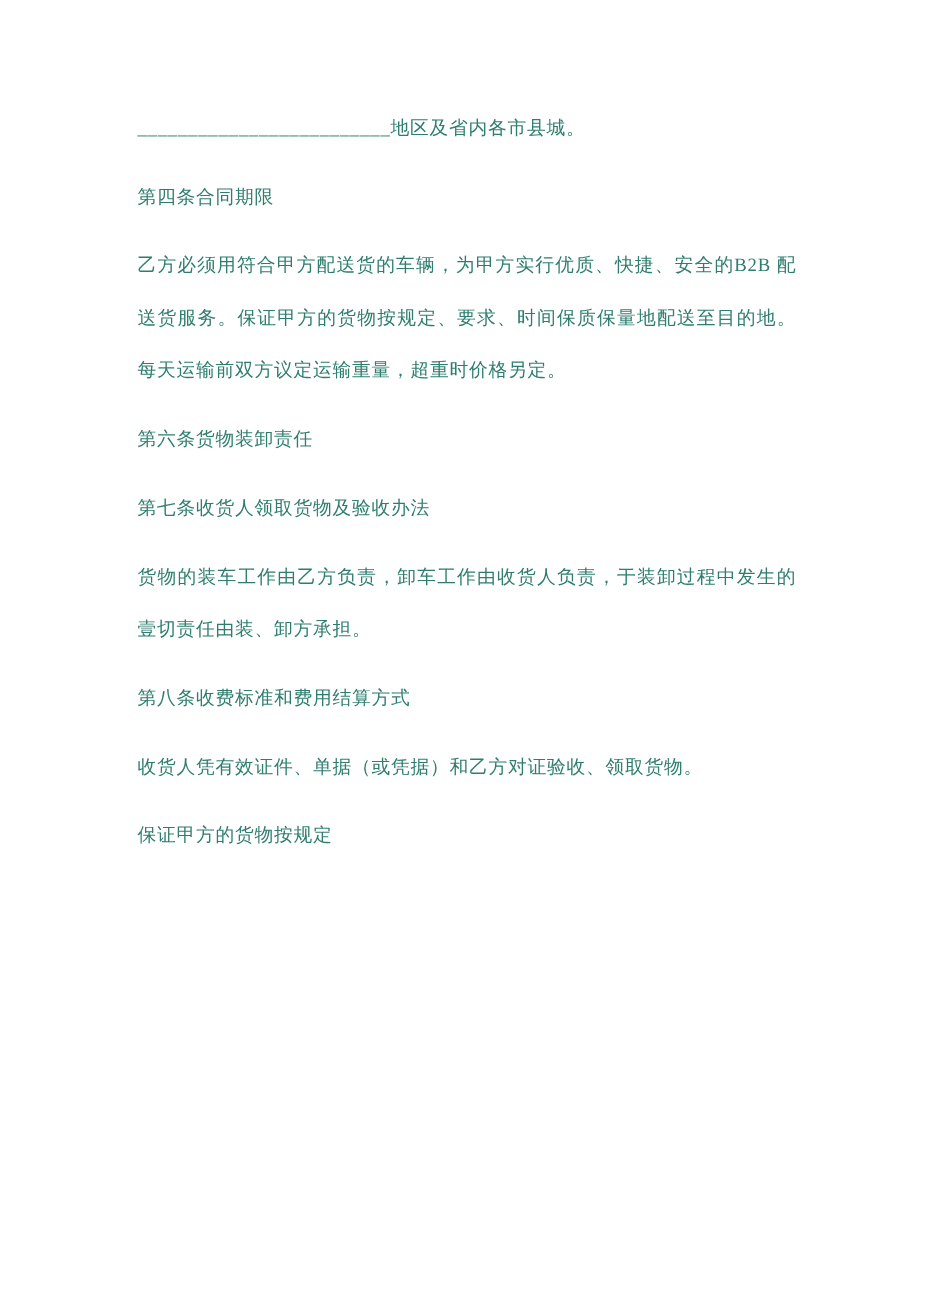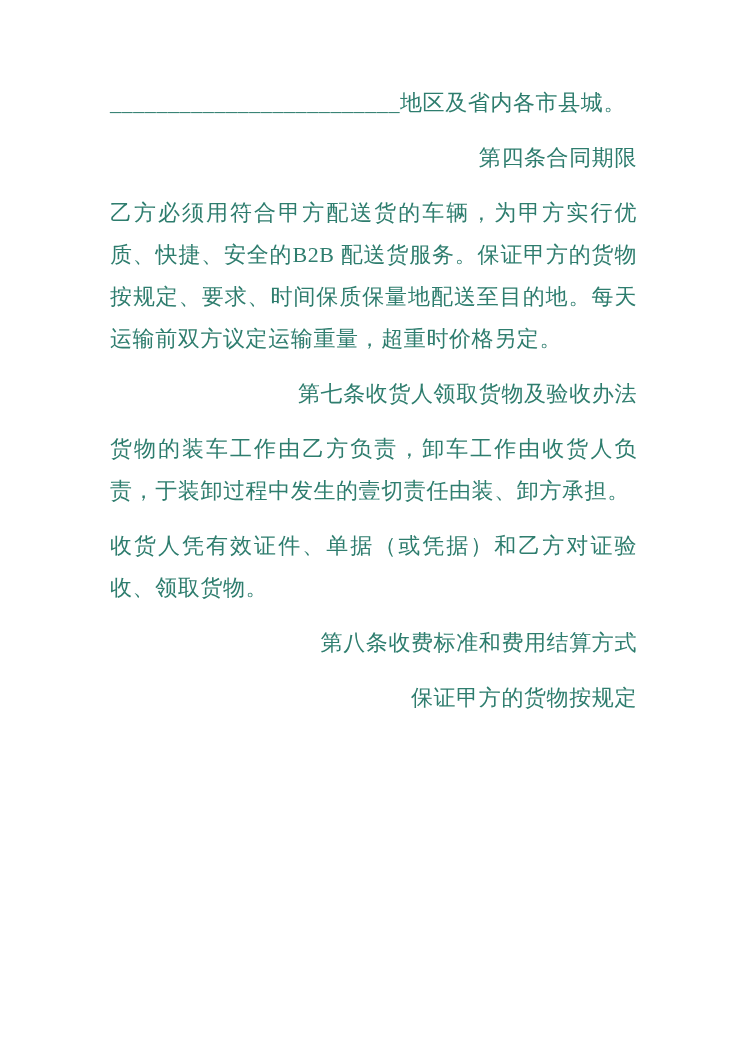--- a/index.html
+++ b/index.html
@@ -14,41 +14,42 @@
     background: #ffffff;
     overflow: hidden;
     font-family: "Liberation Serif", "DejaVu Serif", serif;
   }
   .document-body {
     position: absolute;
     left: 110px;
     top: 82px;
     width: 527px;
     color: #2e7d6e;
-    font-size: 22px;
+    font-size: 15px;
     letter-spacing: 0.6px;
   }
   .para {
     margin: 0 0 13px 0;
     line-height: 42px;
     text-align: justify;
     word-break: break-all;
   }
   .para.heading {
-    text-align: right;
+    text-align: left;
   }
 </style>
 </head>
 <body>
 
 <div class="page">
   <div class="document-body" style="color: rgb(46, 125, 110);">
 
   <p class="para body">_________________________地区及省内各市县城。</p>
       <p class="para heading">第四条合同期限</p>
       <p class="para body">乙方必须用符合甲方配送货的车辆，为甲方实行优质、快捷、安全的B2B 配送货服务。保证甲方的货物按规定、要求、时间保质保量地配送至目的地。每天运输前双方议定运输重量，超重时价格另定。</p>
+      <p class="para heading">第六条货物装卸责任</p>
       <p class="para heading">第七条收货人领取货物及验收办法</p>
       <p class="para body">货物的装车工作由乙方负责，卸车工作由收货人负责，于装卸过程中发生的壹切责任由装、卸方承担。</p>
+      <p class="para heading">第八条收费标准和费用结算方式</p>
       <p class="para body">收货人凭有效证件、单据（或凭据）和乙方对证验收、领取货物。</p>
-      <p class="para heading">第八条收费标准和费用结算方式</p>
       <p class="para heading">保证甲方的货物按规定</p>
     </div>
 </div>
 
 </body></html>

